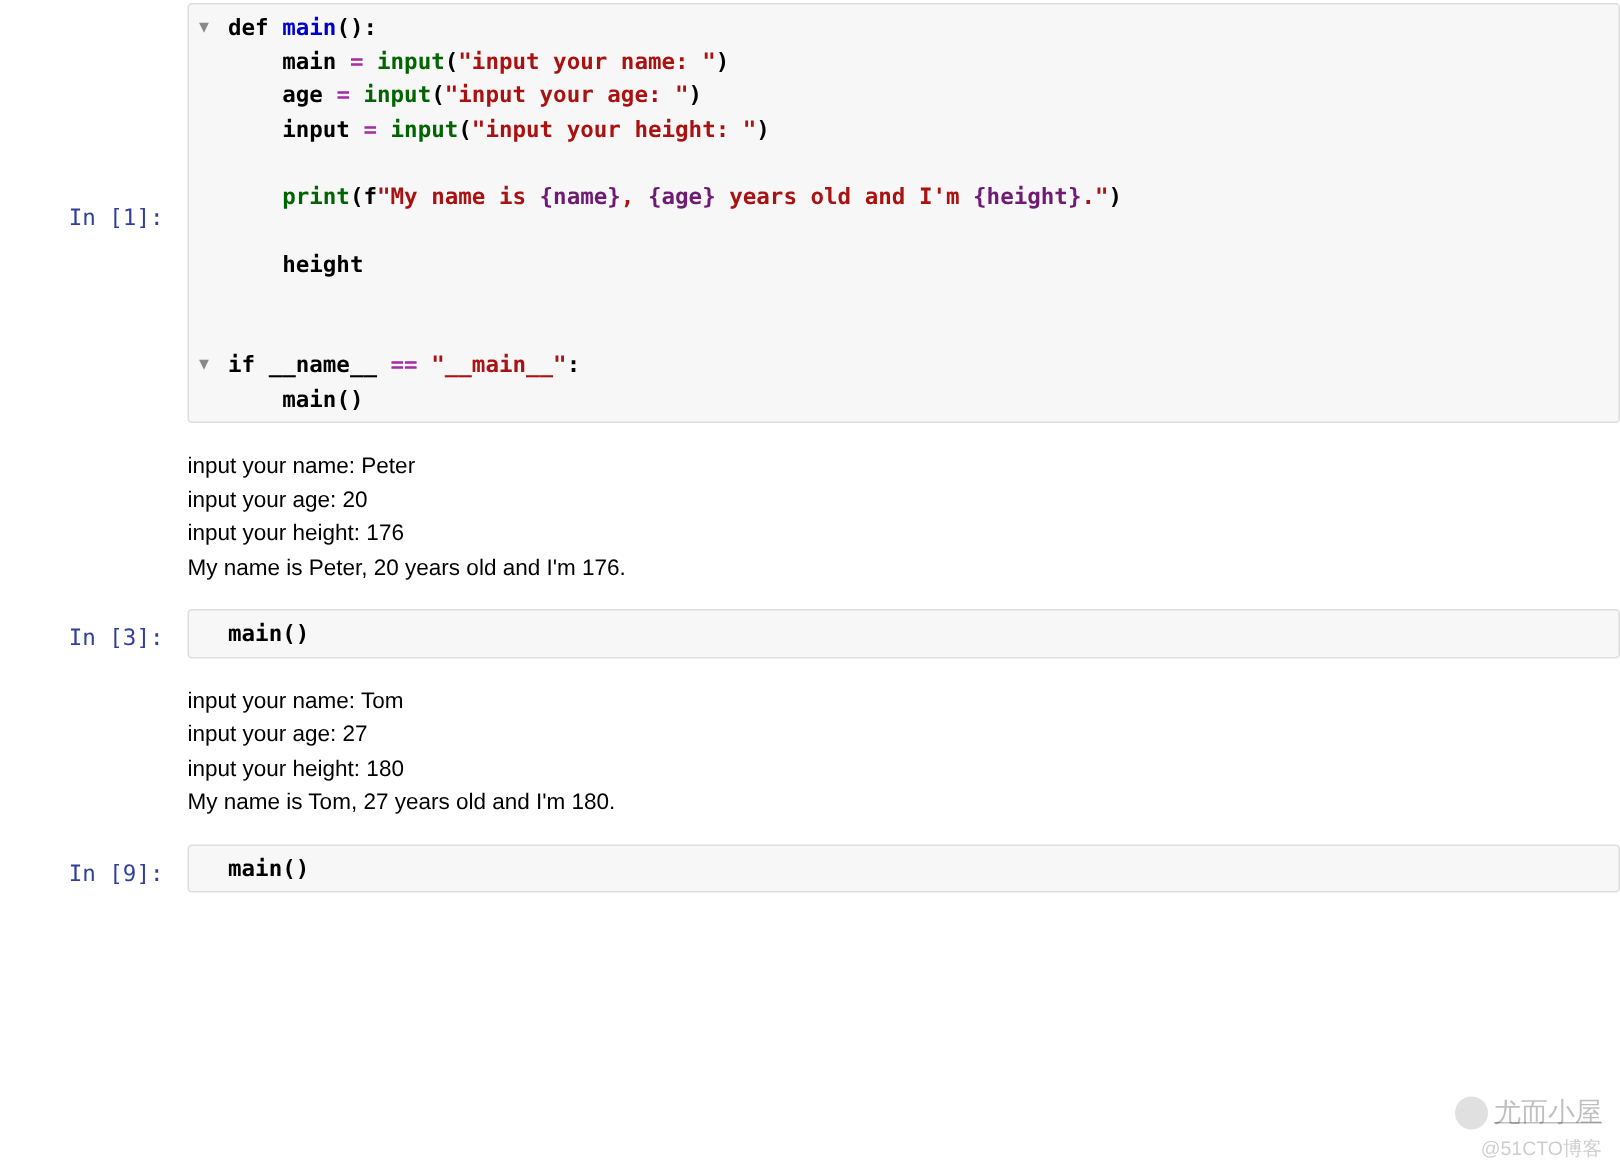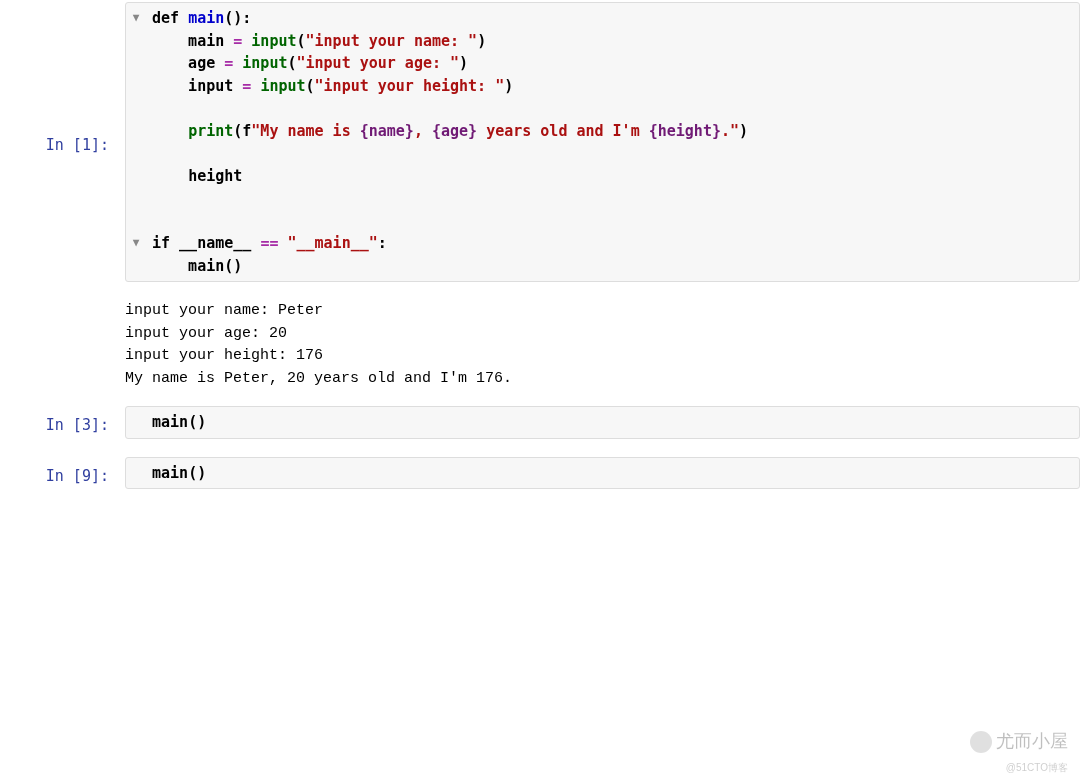--- a/index.html
+++ b/index.html
@@ -53,21 +53,21 @@
     white-space: pre;
     font-family: inherit;
     font-weight: bold;
   }
   .output {
     padding-left: 125px;
     margin-top: 2px;
     margin-bottom: 16px;
   }
   .output pre {
-    font-family: Liberation Mono, monospace;
+    font-family: Liberation Sans, sans-serif;
     white-space: pre;
     color: #000;
   }
   
   .kw { color: #000000; font-weight: bold; }      
   .fn { color: #0000cc; }                           
   .bi { color: #006400; }                           
   .str { color: #aa1111; }                          
   .fstr { color: #701a75; }                         
   .op { color: #a62ca6; }                           
@@ -76,33 +76,34 @@
   .watermark {
     position: fixed;
     right: 12px;
     bottom: 26px;
     color: rgba(0,0,0,0.25);
     font-family: sans-serif;
     font-size: 18px;
     display: flex;
     align-items: center;
     gap: 4px;
+    text-decoration: underline;
   }
   .watermark .wm-icon {
     width: 22px; height: 22px; border-radius: 50%;
     background: rgba(0,0,0,0.12);
     display: inline-block;
   }
   .watermark2 {
     position: fixed;
     right: 12px;
     bottom: 6px;
     color: rgba(0,0,0,0.2);
     font-family: sans-serif;
-    font-size: 10px;
+    font-size: 13px;
   }
 </style>
 </head>
 <body>
 
 <div id="cells-container">
     <div class="cell">
       <div class="prompt">In [1]:</div>
       <div class="input-area">
         <div class="fold-col">
@@ -137,20 +138,26 @@
 input your age: 20
 input your height: 176
 My name is Peter, 20 years old and I'm 176.</pre>
     </div>
     <div class="cell">
       <div class="prompt">In [3]:</div>
       <div class="input-area">
         <div class="code"><span class="nm">main</span><span class="pr">()</span></div>
       </div>
     </div>
+    <div class="output">
+      <pre>input your name: Tom
+input your age: 27
+input your height: 180
+My name is Tom, 27 years old and I'm 180.</pre>
+    </div>
     <div class="cell">
       <div class="prompt">In [9]:</div>
       <div class="input-area">
         <div class="code"><span class="nm">main</span><span class="pr">()</span></div>
       </div>
     </div>
   </div>
 
 <div class="watermark">
   <span class="wm-icon"></span>

